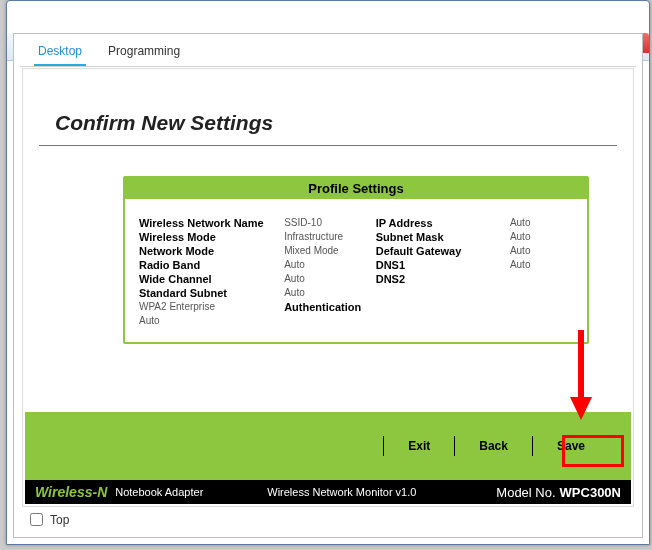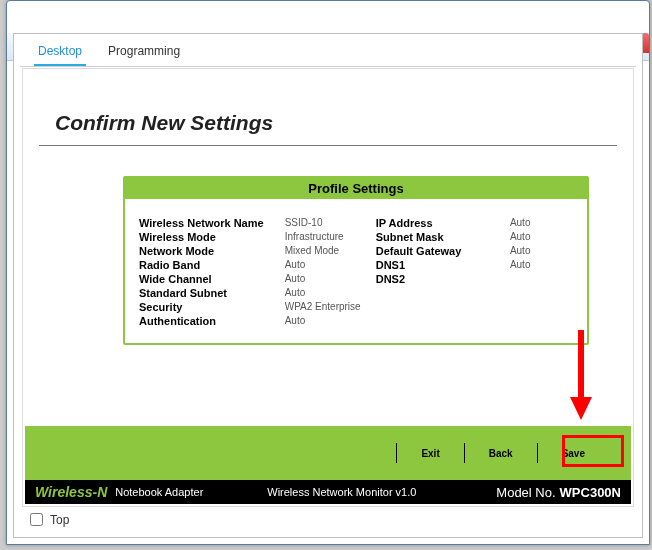--- a/index.html
+++ b/index.html
@@ -134,29 +134,29 @@
     row-gap: 2px;
     align-content: start;
   }
   .col.left { flex: 1.2; }
   .col.right { flex: 1; }
   .lbl { font-weight: bold; color: #000; white-space: nowrap; font-size: 11px;}
   .val { color: #555; font-size: 10px; }
   .green-bar {
     position: absolute;
     left: 2px; right: 2px; bottom: 26px;
-    height: 54px;
+    height: 68px;
     background: #8dc63f;
     display: flex;
     align-items: center;
     justify-content: flex-end;
     padding-right: 28px;
     gap: 0;
     font-weight: bold;
-    font-size: 10px;
+    font-size: 12px;
   }
   .actbtn {
     padding: 4px 18px;
     cursor: pointer;
     color: #000;
   }
   .sep {
     width: 1px; height: 20px; background: #000; margin: 0 6px;
   }
   .black-bar {
@@ -257,21 +257,20 @@
                 <div class="lbl">Wireless Mode</div>
                 <div class="val">Infrastructure</div>
                 <div class="lbl">Network Mode</div>
                 <div class="val">Mixed Mode</div>
                 <div class="lbl">Radio Band</div>
                 <div class="val">Auto</div>
                 <div class="lbl">Wide Channel</div>
                 <div class="val">Auto</div>
                 <div class="lbl">Standard Subnet</div>
                 <div class="val">Auto</div>
-                <div class="lbl">Security</div>
                 <div class="val">WPA2 Enterprise</div>
                 <div class="lbl">Authentication</div>
                 <div class="val">Auto</div>
               </div>
             <div class="col right" id="col-right">
                 <div class="lbl">IP Address</div>
                 <div class="val">Auto</div>
                 <div class="lbl">Subnet Mask</div>
                 <div class="val">Auto</div>
                 <div class="lbl">Default Gateway</div>

